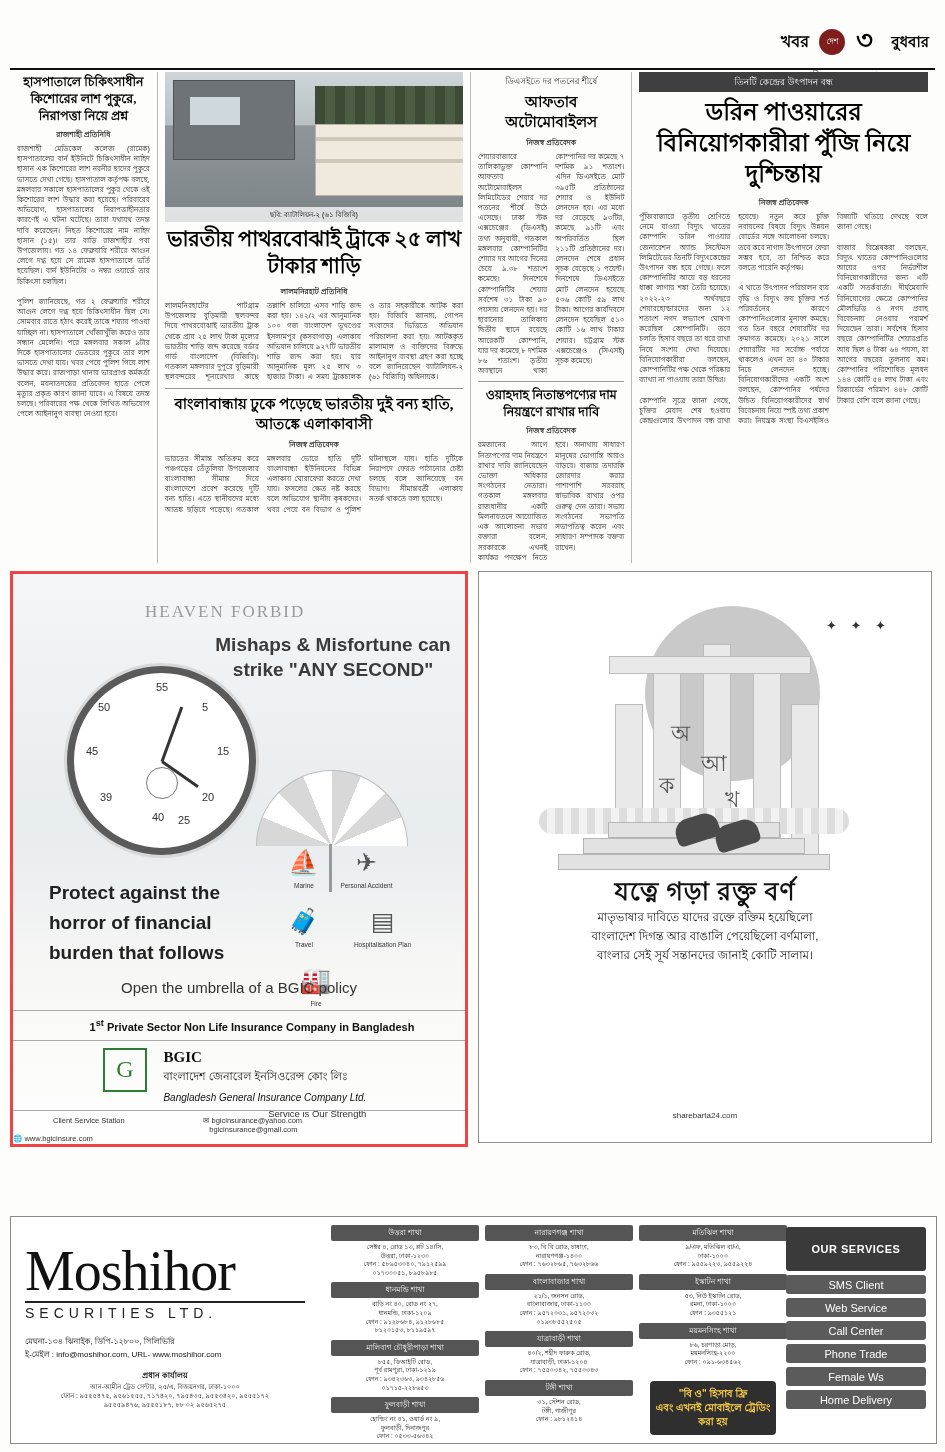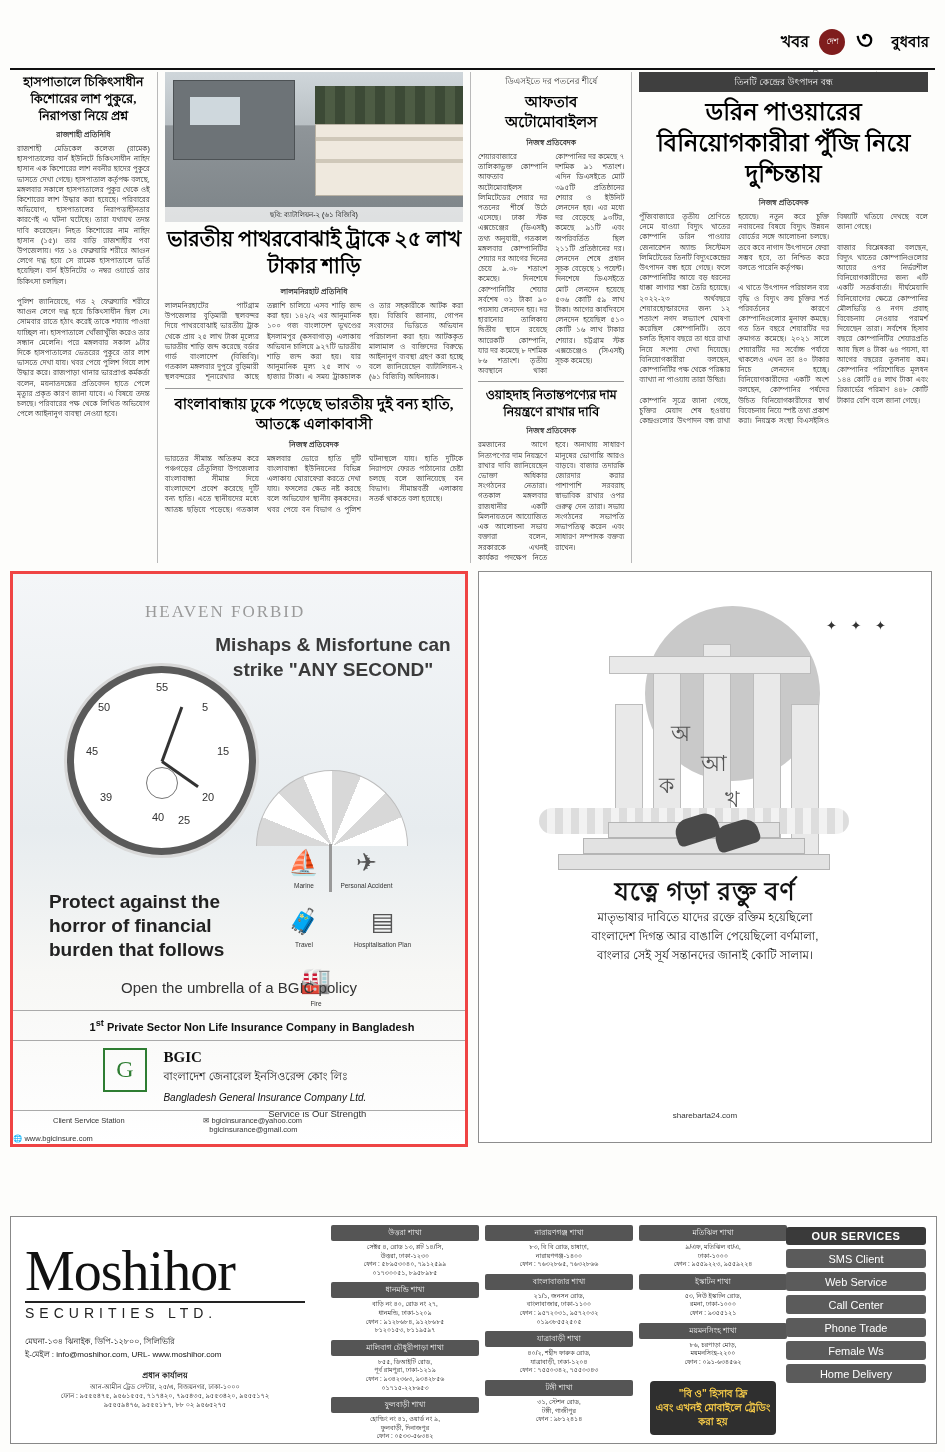--- a/index.html
+++ b/index.html
@@ -72,21 +72,21 @@
      font-size:19px;line-height:25px;font-weight:bold;color:#3a3a3a;text-align:center;}
   .clock{position:absolute;left:54px;top:92px;width:175px;height:175px;border-radius:50%;
      background:#fff;border:7px solid #5a5a5a;box-shadow:0 0 0 3px #d8d8d8;}
   .clock .tick{position:absolute;font-size:11px;color:#333;font-family:"Liberation Sans",sans-serif;}
   .clock .hand{position:absolute;left:50%;top:50%;background:#333;transform-origin:0 50%;}
   .umbrella{position:absolute;left:243px;top:196px;width:150px;height:75px;
      border-radius:150px 150px 0 0;background:
      repeating-conic-gradient(from 180deg at 50% 100%, #d8d8d8 0 22.5deg, #fff 22.5deg 45deg);
      border:1px solid #bdbdbd;border-bottom:none;}
   .umb-stick{position:absolute;left:316px;top:270px;width:3px;height:48px;background:#999;}
-  .prot{position:absolute;left:36px;top:316px;width:210px;font-size:19px;line-height:24px;font-weight:bold;color:#222;}
+  .prot{position:absolute;left:36px;top:304px;width:210px;font-size:19px;line-height:30px;font-weight:bold;color:#222;}
   .icons{position:absolute;left:262px;top:268px;width:176px;}
   .ic{display:inline-block;width:58px;text-align:center;font-size:6.5px;color:#333;vertical-align:top;margin-bottom:12px;}
   .ic .glyph{display:block;height:40px;line-height:40px;font-size:25px;color:#555;}
   .openline{position:absolute;left:0;top:412px;width:100%;text-align:center;font-size:15px;color:#333;}
   .privline{position:absolute;left:13px;top:442px;width:100%;text-align:center;font-size:11px;color:#111;font-weight:bold;}
   .adsep{position:absolute;left:0;top:436px;width:100%;border-top:1px solid #aaa;}
   .adsep2{position:absolute;left:0;top:462px;width:100%;border-top:1px solid #aaa;}
   .bgic-wrap{position:absolute;left:90px;top:474px;}
   .bgic-logo{display:inline-block;width:40px;height:40px;border:2px solid #2e7d32;color:#2e7d32;
      font-family:"Liberation Serif",serif;font-size:24px;text-align:center;line-height:38px;vertical-align:top;}
@@ -120,21 +120,21 @@
   .bottom{position:absolute;left:10px;top:1216px;width:925px;height:226px;border:1px solid #888;background:#fff;}
   .moshihor{position:absolute;left:14px;top:22px;width:280px;}
   .mosh-name{font-family:"Liberation Serif",serif;font-size:56px;font-weight:normal;color:#111;letter-spacing:-1px;}
   .mosh-sec{font-size:14px;letter-spacing:5px;color:#222;border-top:2px solid #222;padding-top:2px;margin-top:-2px;}
   .mosh-lines{margin-top:14px;font-size:8px;line-height:13px;color:#111;}
   .branches{position:absolute;left:320px;top:8px;width:460px;display:flex;gap:6px;}
   .bcol{width:148px;}
   .bhead{background:#555;color:#fff;font-size:7.5px;text-align:center;padding:2px 0;margin-bottom:2px;border-radius:2px;}
   .bbody{font-size:6.3px;line-height:8.6px;color:#111;text-align:center;margin-bottom:5px;}
   .services{position:absolute;right:10px;top:10px;width:140px;}
-  .svc-head{background:#3a3a3a;color:#fff;font-size:11px;text-align:center;padding:3px 0;border-radius:3px;
+  .svc-head{background:#3a3a3a;color:#fff;font-size:11px;text-align:center;padding:16px 0;border-radius:3px;
      font-weight:bold;letter-spacing:.5px;}
   .svc{background:#5b5b5b;color:#fff;font-size:11px;text-align:center;padding:3.5px 0;margin-top:4px;border-radius:3px;}
   .promo{position:absolute;right:160px;bottom:8px;width:120px;background:#2f2f2f;color:#fff;border-radius:4px;
      text-align:center;font-size:8px;padding:6px 3px;line-height:13px;}
   .promo .y{color:#ffd24a;font-size:10px;font-weight:bold;}
 </style>
 </head>
 <body>
 
 <div class="page">

